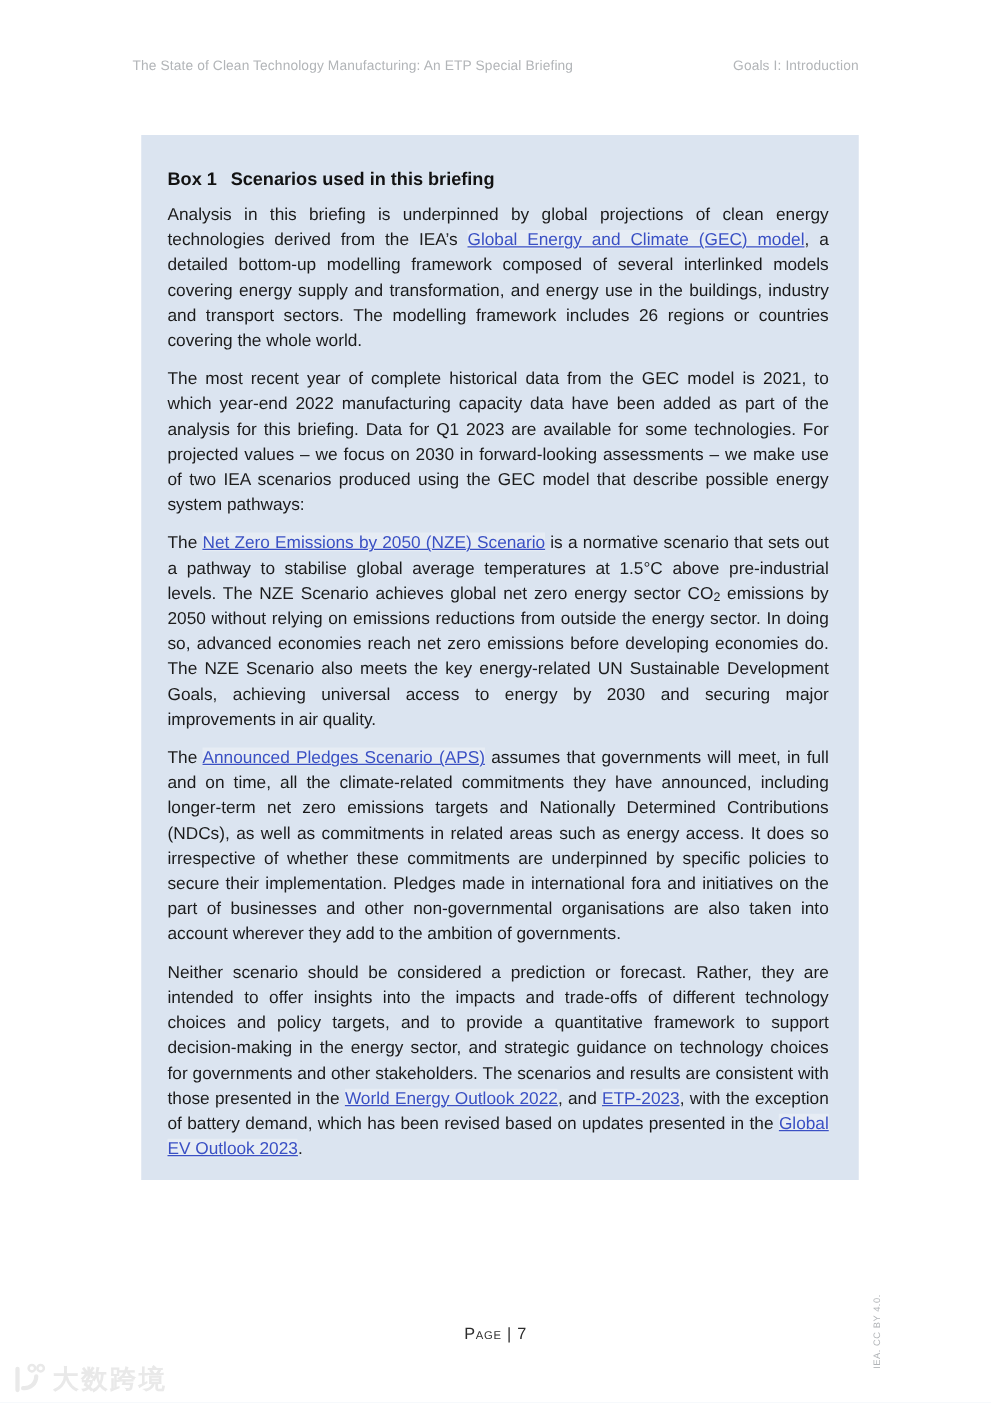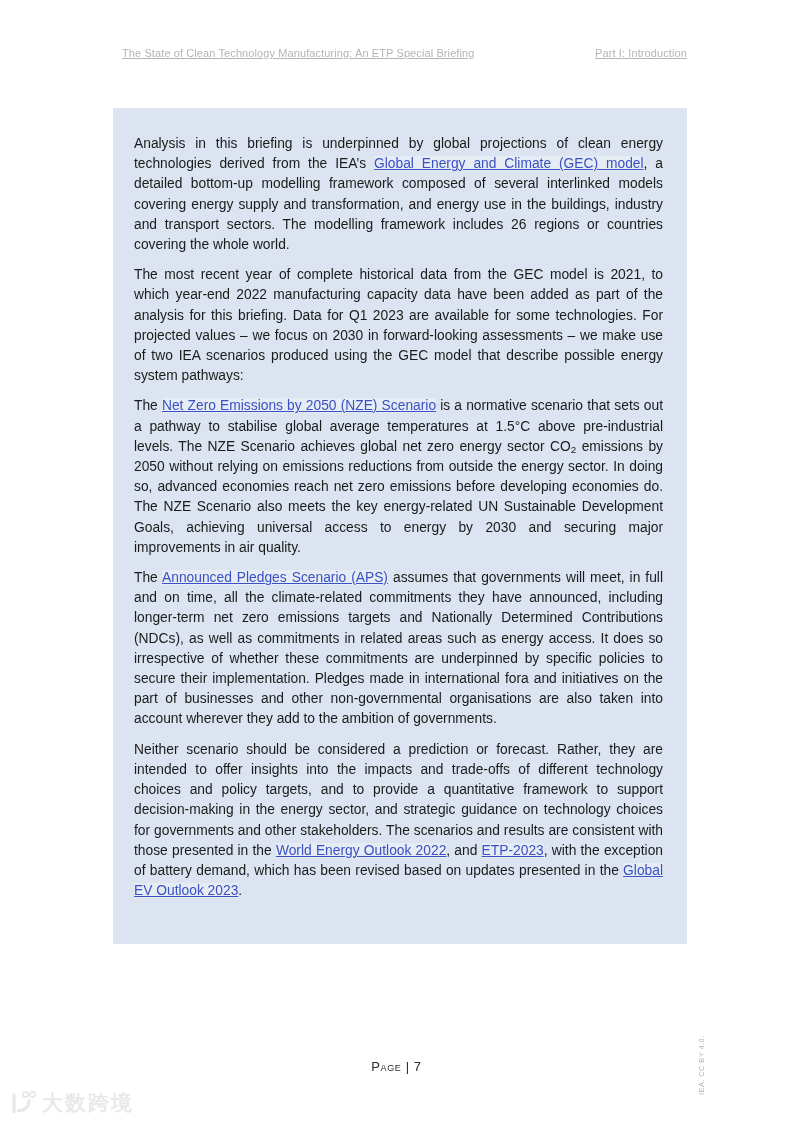--- a/index.html
+++ b/index.html
@@ -5,26 +5,25 @@
   html, body { margin: 0; padding: 0; background: #ffffff; }
   body {
     width: 793px; height: 1122px;
     position: relative;
     overflow: hidden;
     font-family: "Liberation Sans", "DejaVu Sans", sans-serif;
     -webkit-font-smoothing: antialiased;
   }
   .header {
     position: absolute;
-    left: 122px; right: 106px; top: 47px;
+    left: 106px; right: 106px; top: 47px;
     display: flex; justify-content: space-between; align-items: flex-end;
     font-size: 11px;
     color: var(--header-gray, #b2b5b8);
     letter-spacing: 0.1px;
-    text-decoration: underline;
   }
   .box {
     position: absolute;
     left: 113px; top: 108px;
     width: 574px;
     min-height: 836px;
     box-sizing: border-box;
     background: var(--box-bg, #dbe4f0);
     padding: 26px 24px 14px 21px;
   }
@@ -84,24 +83,27 @@
     letter-spacing: 2px;
     font-family: "DejaVu Sans", sans-serif;
   }
   .watermark svg { display: block; }
 </style>
 </head>
 <body>
 
 <div class="header">
   <span>The State of Clean Technology Manufacturing: An ETP Special Briefing</span>
-  <span>Part I: Introduction</span>
+  <span>Goals I: Introduction</span>
 </div>
 
 <section class="box">
+  <h2 class="box-title">
+    <span class="box-label">Box 1</span><span>Scenarios used in this briefing</span>
+  </h2>
   <div id="box-paragraphs">
       <p><span>Analysis in this briefing is underpinned by global projections of clean energy technologies derived from the IEA’s </span><a href="#" class="doc-link">Global Energy and Climate (GEC) model</a><span>, a detailed bottom-up modelling framework composed of several interlinked models covering energy supply and transformation, and energy use in the buildings, industry and transport sectors. The modelling framework includes 26 regions or countries covering the whole world.</span></p>
       <p><span>The most recent year of complete historical data from the GEC model is 2021, to which year-end 2022 manufacturing capacity data have been added as part of the analysis for this briefing. Data for Q1 2023 are available for some technologies. For projected values – we focus on 2030 in forward-looking assessments – we make use of two IEA scenarios produced using the GEC model that describe possible energy system pathways:</span></p>
       <p><span>The </span><a href="#" class="doc-link">Net Zero Emissions by 2050 (NZE) Scenario</a><span> is a normative scenario that sets out a pathway to stabilise global average temperatures at 1.5°C above pre-industrial levels. The NZE Scenario achieves global net zero energy sector CO</span><sub>2</sub><span> emissions by 2050 without relying on emissions reductions from outside the energy sector. In doing so, advanced economies reach net zero emissions before developing economies do. The NZE Scenario also meets the key energy-related UN Sustainable Development Goals, achieving universal access to energy by 2030 and securing major improvements in air quality.</span></p>
       <p><span>The </span><a href="#" class="doc-link">Announced Pledges Scenario (APS)</a><span> assumes that governments will meet, in full and on time, all the climate-related commitments they have announced, including longer-term net zero emissions targets and Nationally Determined Contributions (NDCs), as well as commitments in related areas such as energy access. It does so irrespective of whether these commitments are underpinned by specific policies to secure their implementation. Pledges made in international fora and initiatives on the part of businesses and other non-governmental organisations are also taken into account wherever they add to the ambition of governments.</span></p>
       <p><span>Neither scenario should be considered a prediction or forecast. Rather, they are intended to offer insights into the impacts and trade-offs of different technology choices and policy targets, and to provide a quantitative framework to support decision-making in the energy sector, and strategic guidance on technology choices for governments and other stakeholders. The scenarios and results are consistent with those presented in the </span><a href="#" class="doc-link">World Energy Outlook 2022</a><span>, and </span><a href="#" class="doc-link">ETP-2023</a><span>, with the exception of battery demand, which has been revised based on updates presented in the </span><a href="#" class="doc-link">Global EV Outlook 2023</a><span>.</span></p>
     </div>
 </section>
 
 <div class="footer">

